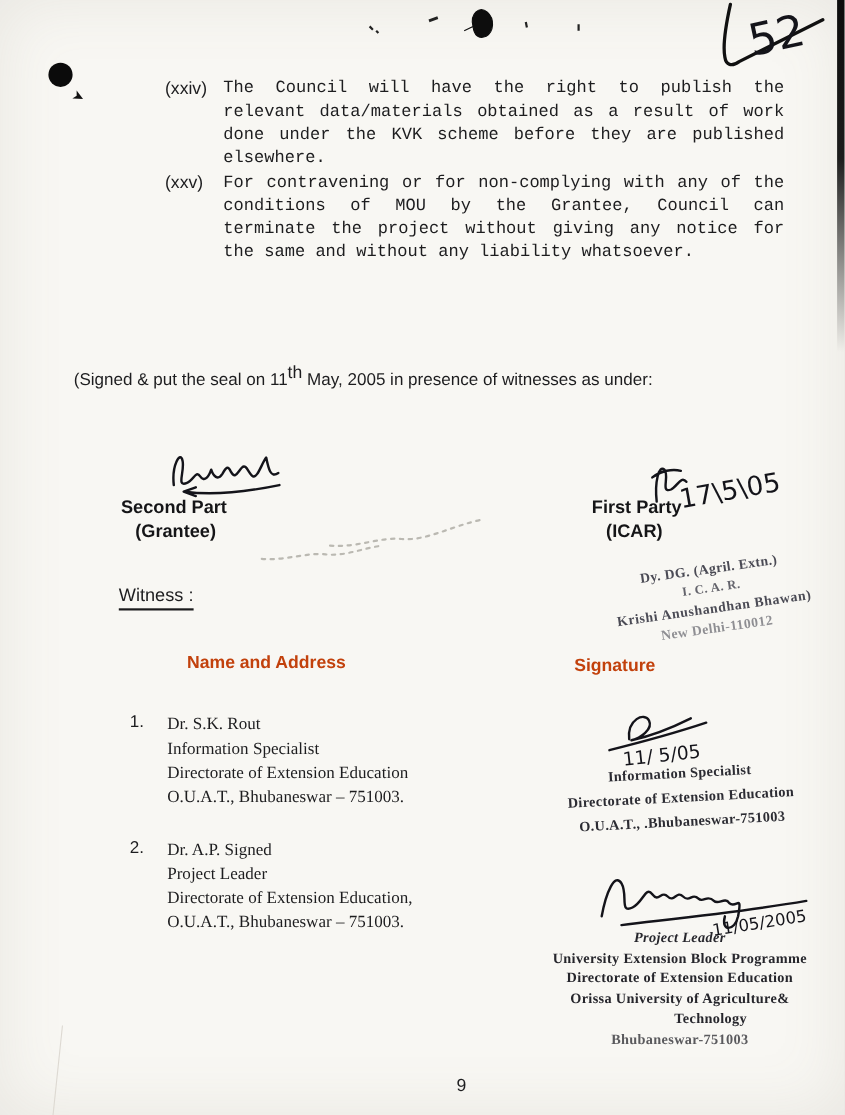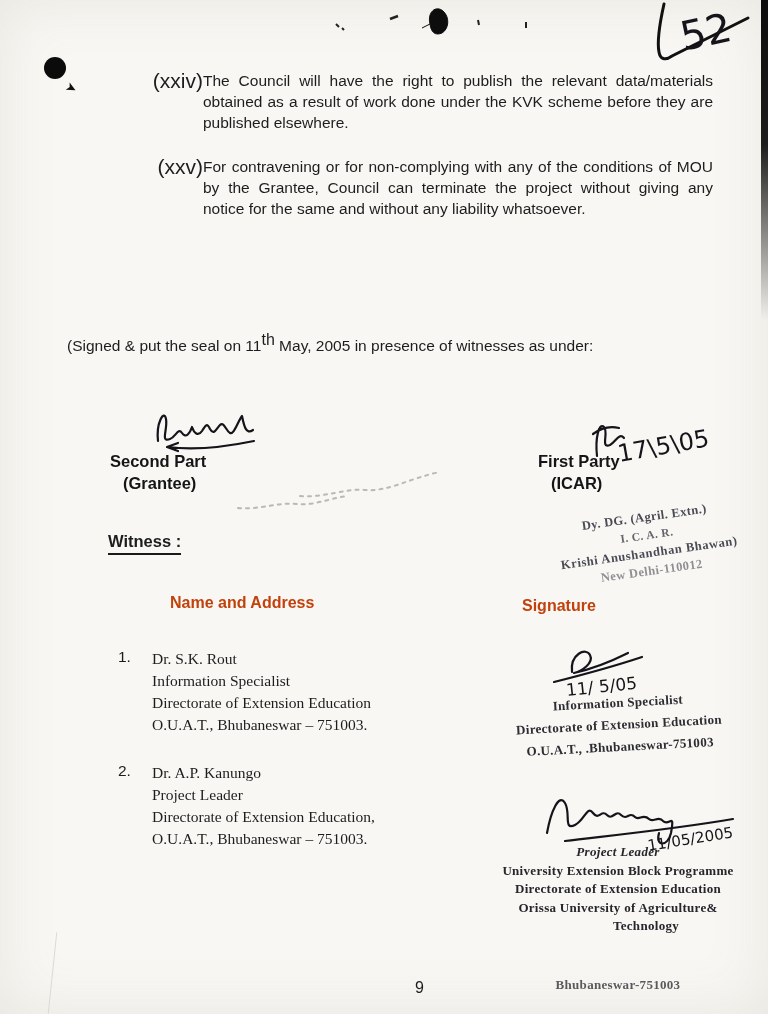--- a/index.html
+++ b/index.html
@@ -4,44 +4,44 @@
 <style>
   html,body{margin:0;padding:0;background:#e9e8e4;}
   .page{
     position:relative;width:768px;height:1014px;margin:0 auto;
     background:#f8f7f3;overflow:hidden;
     font-family:"Liberation Sans",sans-serif;color:#1d1d1f;
     box-shadow:inset 0 0 60px rgba(120,115,100,.12);
   }
   
   .clause{position:absolute;left:150px;width:563px;display:flex;}
-  .clause-label{flex:none;width:53px;font-size:21px;line-height:21px;text-align:right;}
-  .clause-text{flex:1;font-size:15.5px;line-height:21px;text-align:justify;}
+  .clause-label{flex:none;width:53px;font-size:16px;line-height:21px;}
+  .clause-text{flex:1;font-size:15.5px;line-height:21px;text-align:justify;font-family:Liberation Mono, monospace;}
   
   .signed-line{position:absolute;left:67px;top:331px;font-size:15.5px;}
   .signed-line sup{font-size:16px;}
   
   .party{position:absolute;font-weight:bold;font-size:16.5px;line-height:22px;color:#151517;}
   .party .sub{padding-left:13px;}
   
   .stamp{position:absolute;text-align:center;font-family:"Liberation Serif",serif;font-weight:bold;}
   .stamp-icar{left:528px;top:508px;width:240px;transform:rotate(-8deg);
     font-size:12.5px;line-height:18px;color:#4b4b55;letter-spacing:.4px;}
   .stamp-icar .l2{font-size:11.5px;opacity:.85;}
   .stamp-icar .l3{letter-spacing:.6px;}
   .stamp-icar .l4{opacity:.6;}
   .stamp-w1{left:486px;top:692px;width:266px;transform:rotate(-3deg);
     font-size:13px;line-height:22px;color:#2c2c33;letter-spacing:.3px;}
   .stamp-w2{left:468px;top:843px;width:300px;font-size:13px;line-height:18.5px;
     color:#26262c;letter-spacing:.3px;}
   .stamp-w2 .l1{font-style:italic;}
   .stamp-w2 .l5{transform:translateX(28px);}
-  .stamp-w2 .l6{opacity:.75;margin-top:40px;}
+  .stamp-w2 .l6{opacity:.75;}
   
-  .witness-heading{position:absolute;left:108px;top:532px;font-size:16.5px;font-weight:bold;
+  .witness-heading{position:absolute;left:108px;top:532px;font-size:16.5px;font-weight:normal;
     border-bottom:2px solid #1a1a1c;padding-bottom:2px;}
   .col-head{position:absolute;font-size:16px;font-weight:bold;color:#c2410c;}
   .witness-num{position:absolute;left:118px;font-size:15.5px;}
   .witness-lines{position:absolute;left:152px;font-size:15.5px;line-height:22px;font-family:Liberation Serif, serif;}
   
   .punch-hole{position:absolute;left:44px;top:57px;width:22px;height:22px;border-radius:50%;background:#0b0b0b;}
   .punch-arrow{position:absolute;left:66px;top:80px;font-size:13px;color:#111;transform:rotate(28deg);}
   .edge-strip{position:absolute;right:0;top:0;width:7px;height:320px;
     background:linear-gradient(to bottom,#0c0c0c 0%,#1d1d1d 45%,rgba(20,20,20,0) 100%);}
   .fold-line{position:absolute;left:52px;top:932px;width:1px;height:82px;background:#ddd9d2;transform:rotate(6deg);}
@@ -123,21 +123,21 @@
   <div class="witness-num" style="top:648px">1.</div>
   <div class="witness-lines" style="top:648px">
     <div>Dr. S.K. Rout</div>
     <div>Information Specialist</div>
     <div>Directorate of Extension Education</div>
     <div>O.U.A.T., Bhubaneswar – 751003.</div>
   </div>
 
   <div class="witness-num" style="top:762px">2.</div>
   <div class="witness-lines" style="top:762px">
-    <div>Dr. A.P. Kanungo</div>
+    <div>Dr. A.P. Signed</div>
     <div>Project Leader</div>
     <div>Directorate of Extension Education,</div>
     <div>O.U.A.T., Bhubaneswar – 751003.</div>
   </div>
 
   <svg style="left:540px;top:642px" width="135" height="56" viewBox="0 0 135 56">
     <path class="ink" d="M32,30 C30,12 46,5 50,13 C54,21 42,29 34,31 C52,27 72,19 88,11"></path>
     <path class="ink" d="M14,40 C42,33 72,25 102,15"></path>
     <text class="hand-num" x="26" y="50" font-size="17" transform="rotate(-6,65,44)">11/ 5/05</text>
   </svg>

